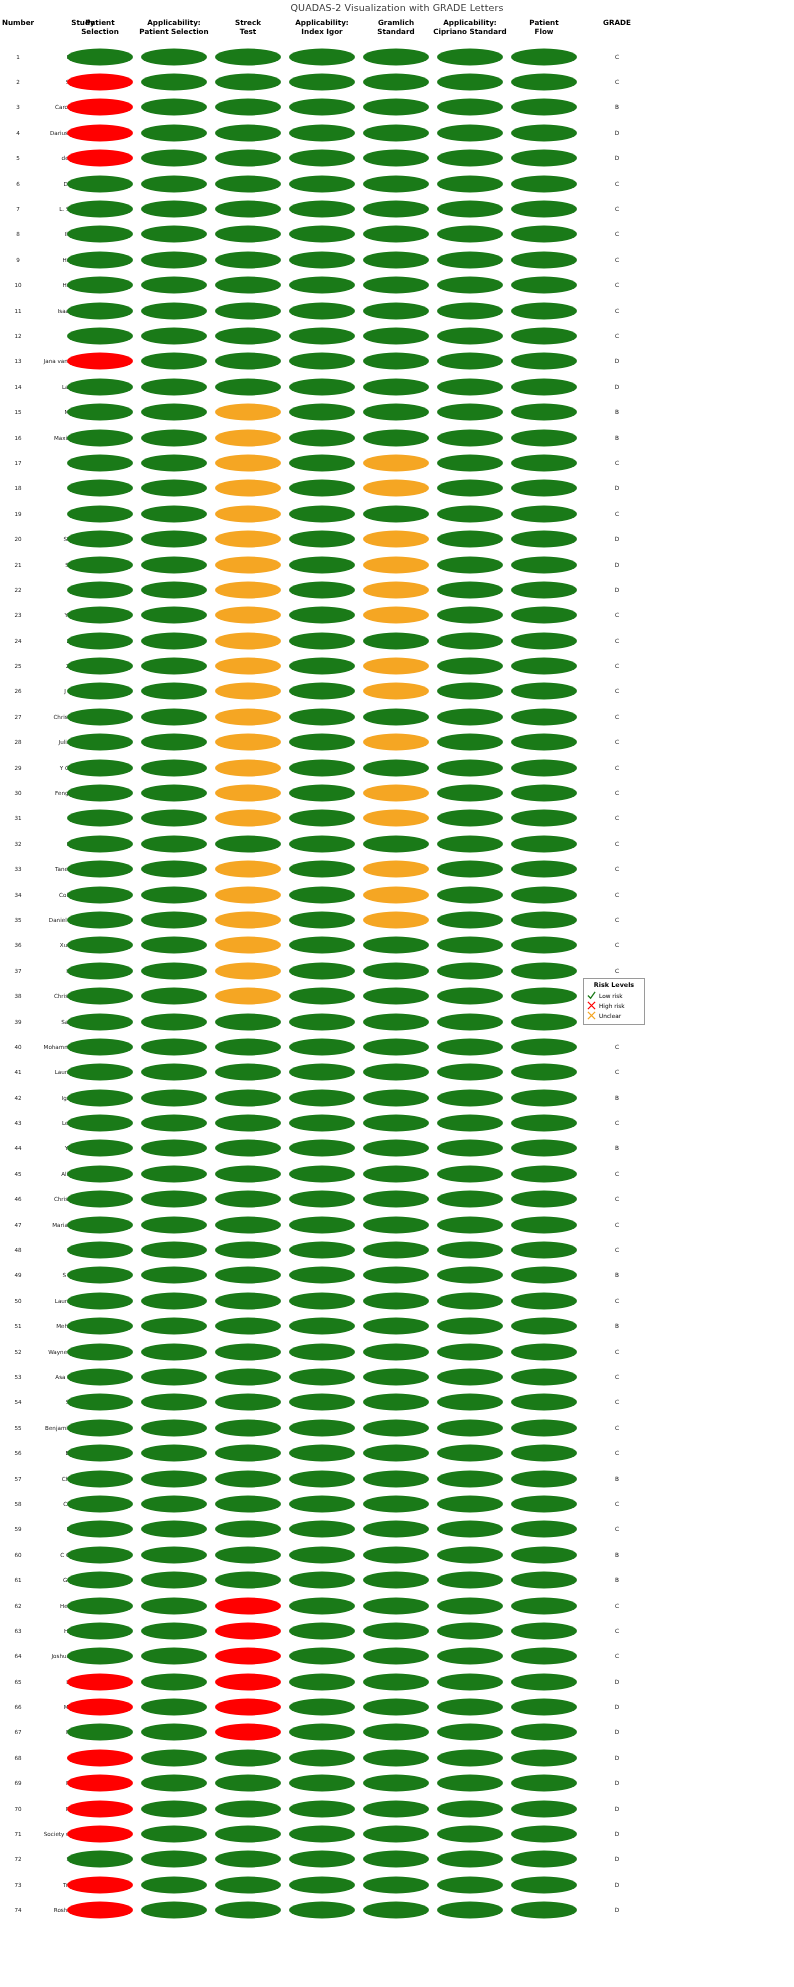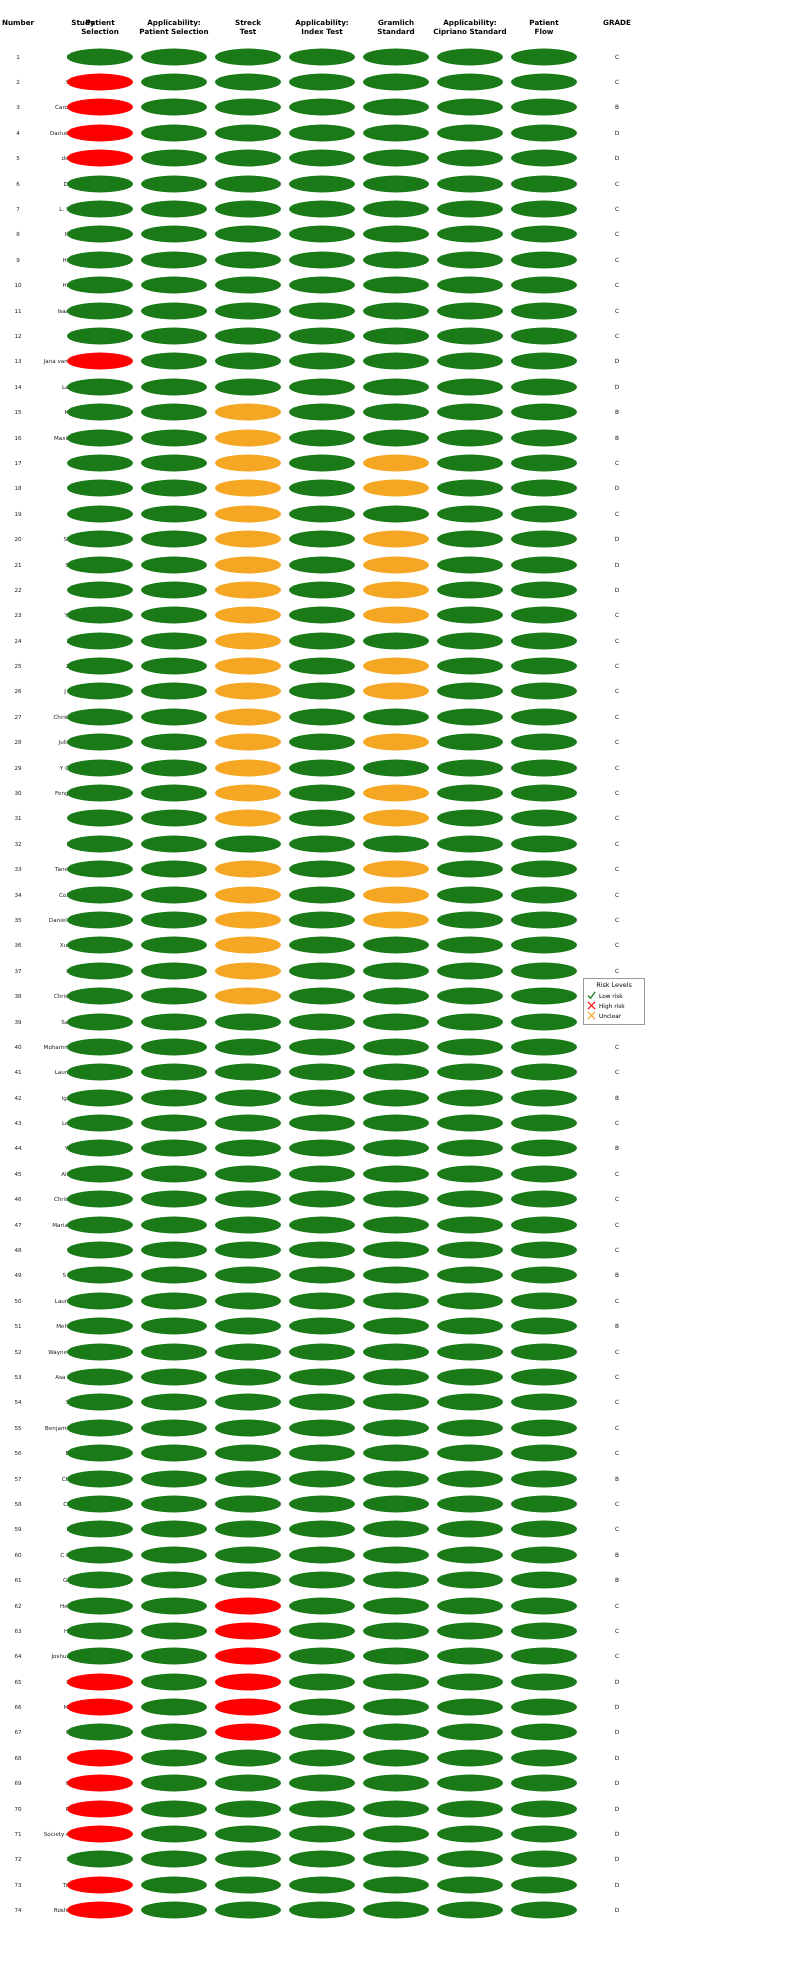--- a/index.html
+++ b/index.html
@@ -77,21 +77,21 @@
     position:absolute;
     left:583px;top:978px;
     width:62px;
     border:1px solid #9a9a9a;
     background:#fff;
     padding:2px 3px 3px 3px;
     box-sizing:border-box;
   }
   .legend-title{
     font-size:6.4px;
-    font-weight:normal;
+    font-weight:bold;
     text-align:center;
     margin-bottom:2px;
     color:#000;
   }
   .legend-item{
     display:flex;
     align-items:center;
     gap:3px;
     margin:1px 0;
   }
@@ -101,20 +101,21 @@
     position:relative;
   }
   .legend-mark svg{display:block;width:9px;height:9px;}
   .legend-label{font-size:5.8px;color:#000;}
 </style>
 </head>
 <body>
 
 <div id="page">
 
+  <div class="chart-title">QUADAS-2 Visualization with GRADE Letters</div>
 
   <div id="header-row">
       <div class="head" style="left: 0px; width: 36px;">
         <div>Number</div>
       </div>
       <div class="head" style="left: 36px; width: 94px;">
         <div>Study</div>
       </div>
       <div class="head" style="left: 53px; width: 94px;">
         <div>Patient</div>
@@ -123,21 +124,21 @@
       <div class="head" style="left: 127px; width: 94px;">
         <div>Applicability:</div>
         <div>Patient Selection</div>
       </div>
       <div class="head" style="left: 201px; width: 94px;">
         <div>Streck</div>
         <div>Test</div>
       </div>
       <div class="head" style="left: 275px; width: 94px;">
         <div>Applicability:</div>
-        <div>Index Test</div>
+        <div>Index Igor</div>
       </div>
       <div class="head" style="left: 349px; width: 94px;">
         <div>Gramlich</div>
         <div>Standard</div>
       </div>
       <div class="head" style="left: 423px; width: 94px;">
         <div>Applicability:</div>
         <div>Cipriano Standard</div>
       </div>
       <div class="head" style="left: 497px; width: 94px;">

